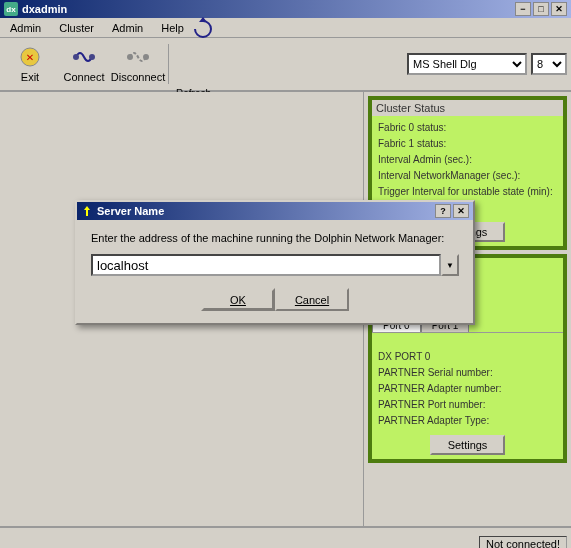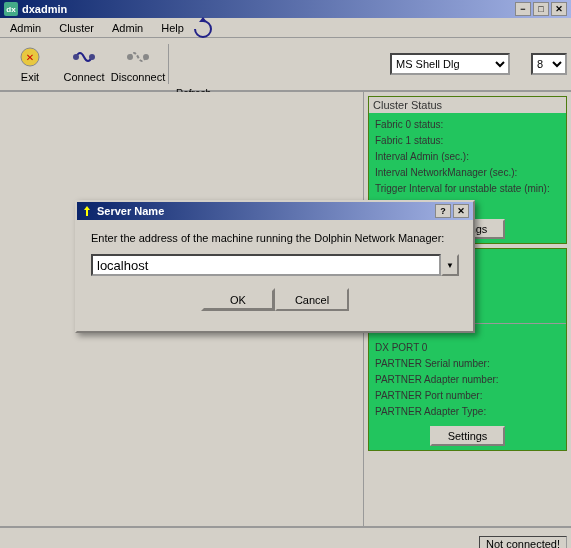--- a/index.html
+++ b/index.html
@@ -108,21 +108,21 @@
     .toolbar-separator {
       width: 1px;
       height: 40px;
       background: #999;
       margin: 0 2px;
     }
     .toolbar-right {
       margin-left: auto;
       display: flex;
       align-items: center;
-      gap: 21px;
+      gap: 4px;
     }
     .font-dropdown {
       width: 120px;
       height: 22px;
       font-size: 11px;
       border: 2px inset #999;
       background: white;
     }
     .size-dropdown {
       width: 36px;
@@ -147,22 +147,22 @@
     }
 
     
     .right-panel {
       width: 207px;
       background: #d4d0c8;
       padding: 4px;
     }
 
     .section-box {
-      border: 1px solid #4d7c0f;
-      background: #22c55e;
+      border: 4px solid #4d7c0f;
+      background: #bef264;
       margin-bottom: 4px;
     }
     .section-title {
       background: #d4d0c8;
       font-size: 11px;
       padding: 2px 4px;
       font-weight: normal;
       color: #333;
     }
     .section-content {
@@ -256,21 +256,21 @@
       height: 12px;
       display: flex;
       align-items: center;
       justify-content: center;
     }
     .dialog-controls {
       display: flex;
       gap: 2px;
     }
     .dialog-body {
-      padding: 12px 14px 20px;
+      padding: 12px 14px 12px;
     }
     .dialog-message {
       font-size: 11px;
       color: #000;
       margin-bottom: 10px;
     }
     .dialog-input-row {
       display: flex;
       align-items: center;
       margin-bottom: 12px;
@@ -291,20 +291,21 @@
       display: flex;
       align-items: center;
       justify-content: center;
       font-size: 8px;
       cursor: pointer;
     }
     .dialog-buttons {
       display: flex;
       justify-content: center;
       gap: 0;
+      text-decoration: underline;
     }
     .dialog-btn {
       width: 74px;
       height: 23px;
       background: #d4d0c8;
       border: 2px outset #d4d0c8;
       font-size: 11px;
       cursor: pointer;
       display: flex;
       align-items: center;

